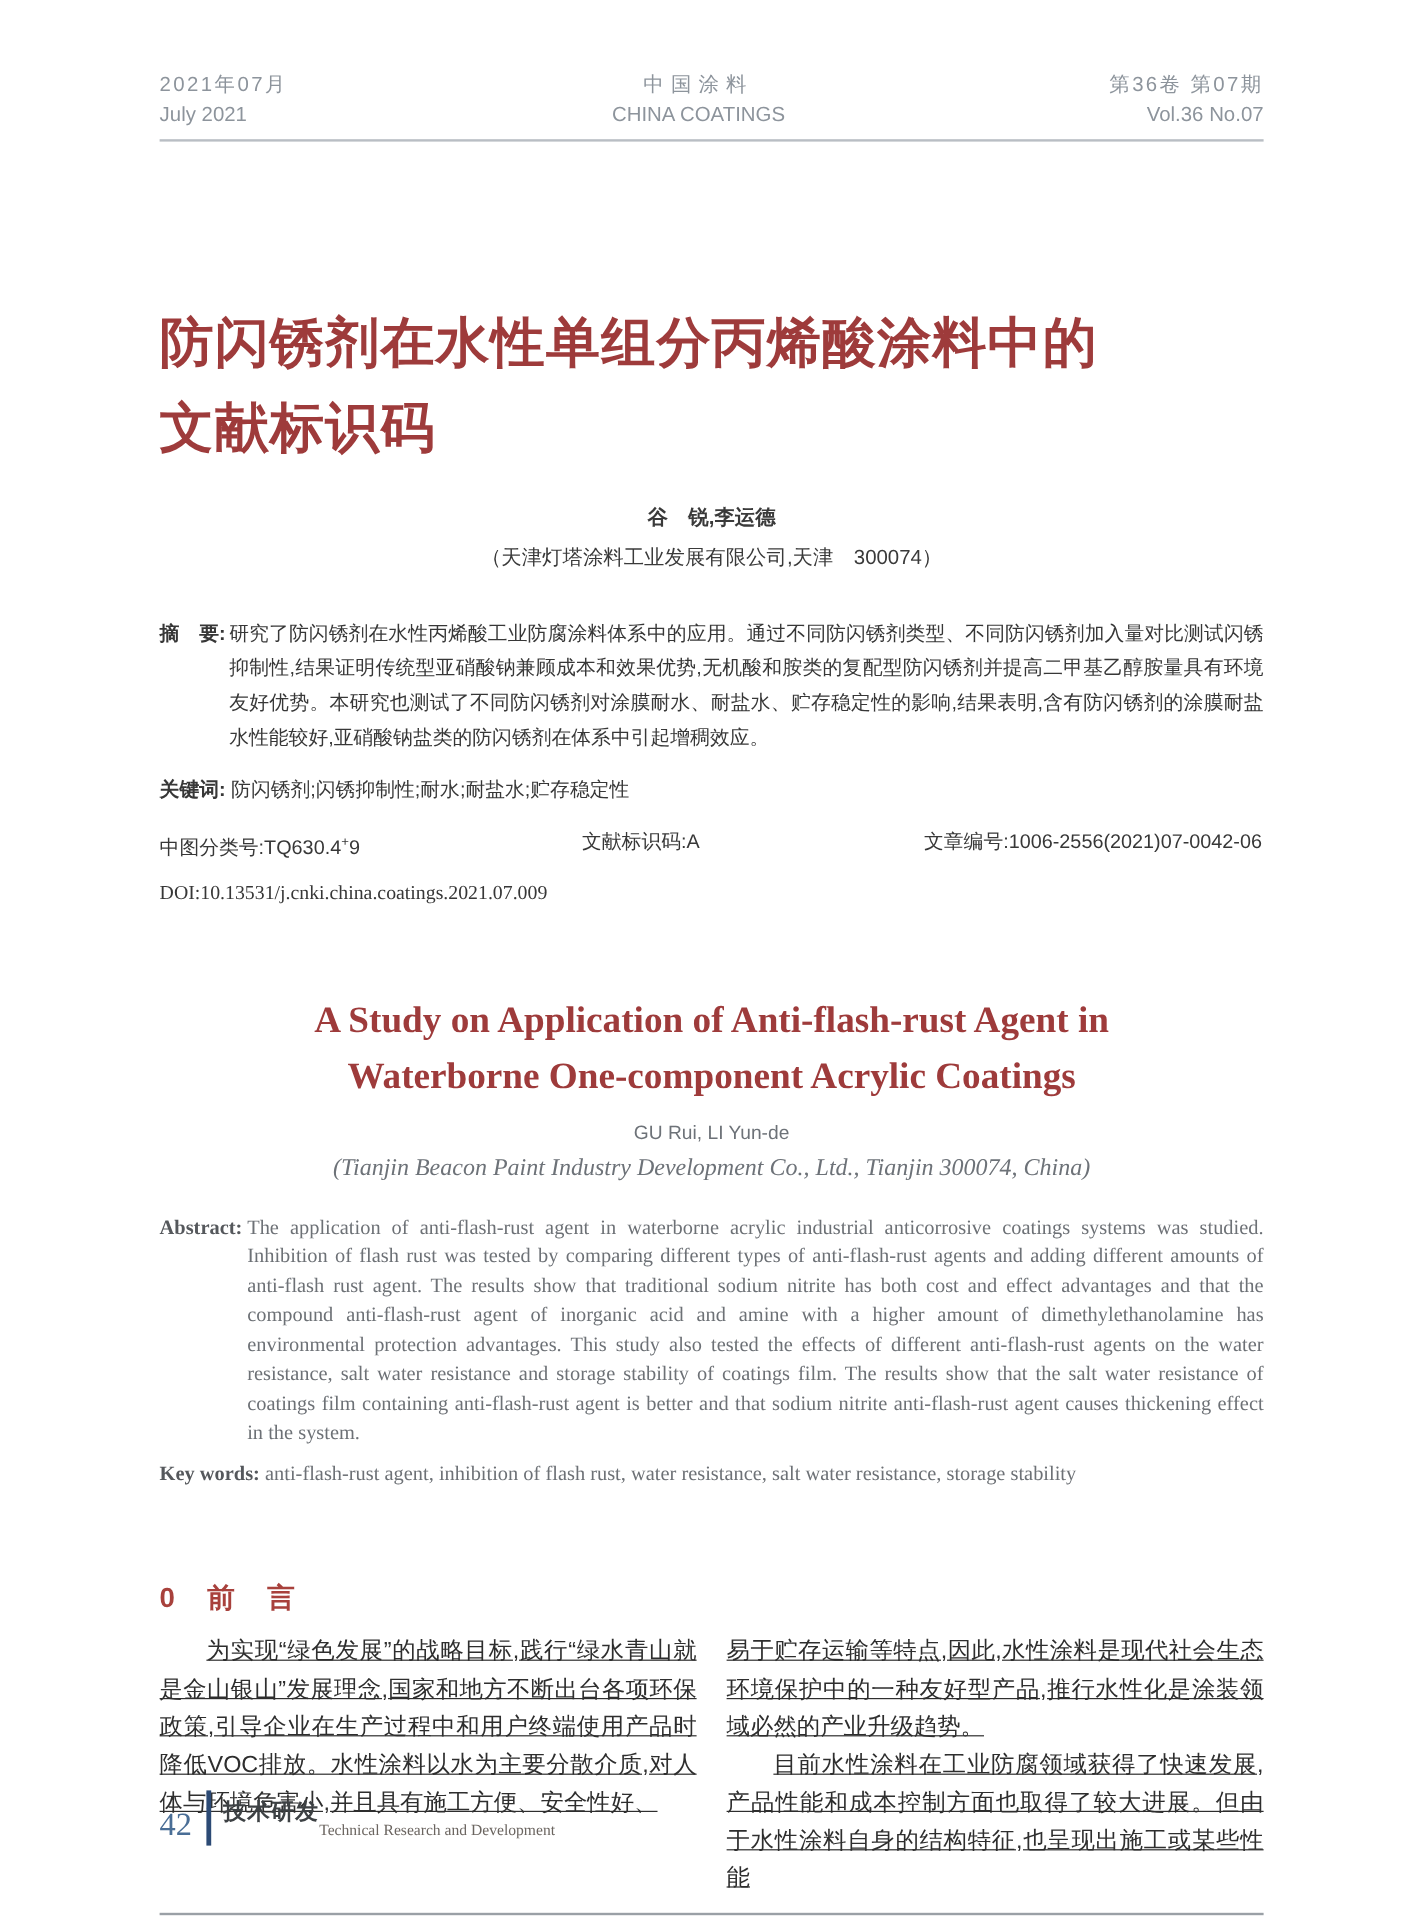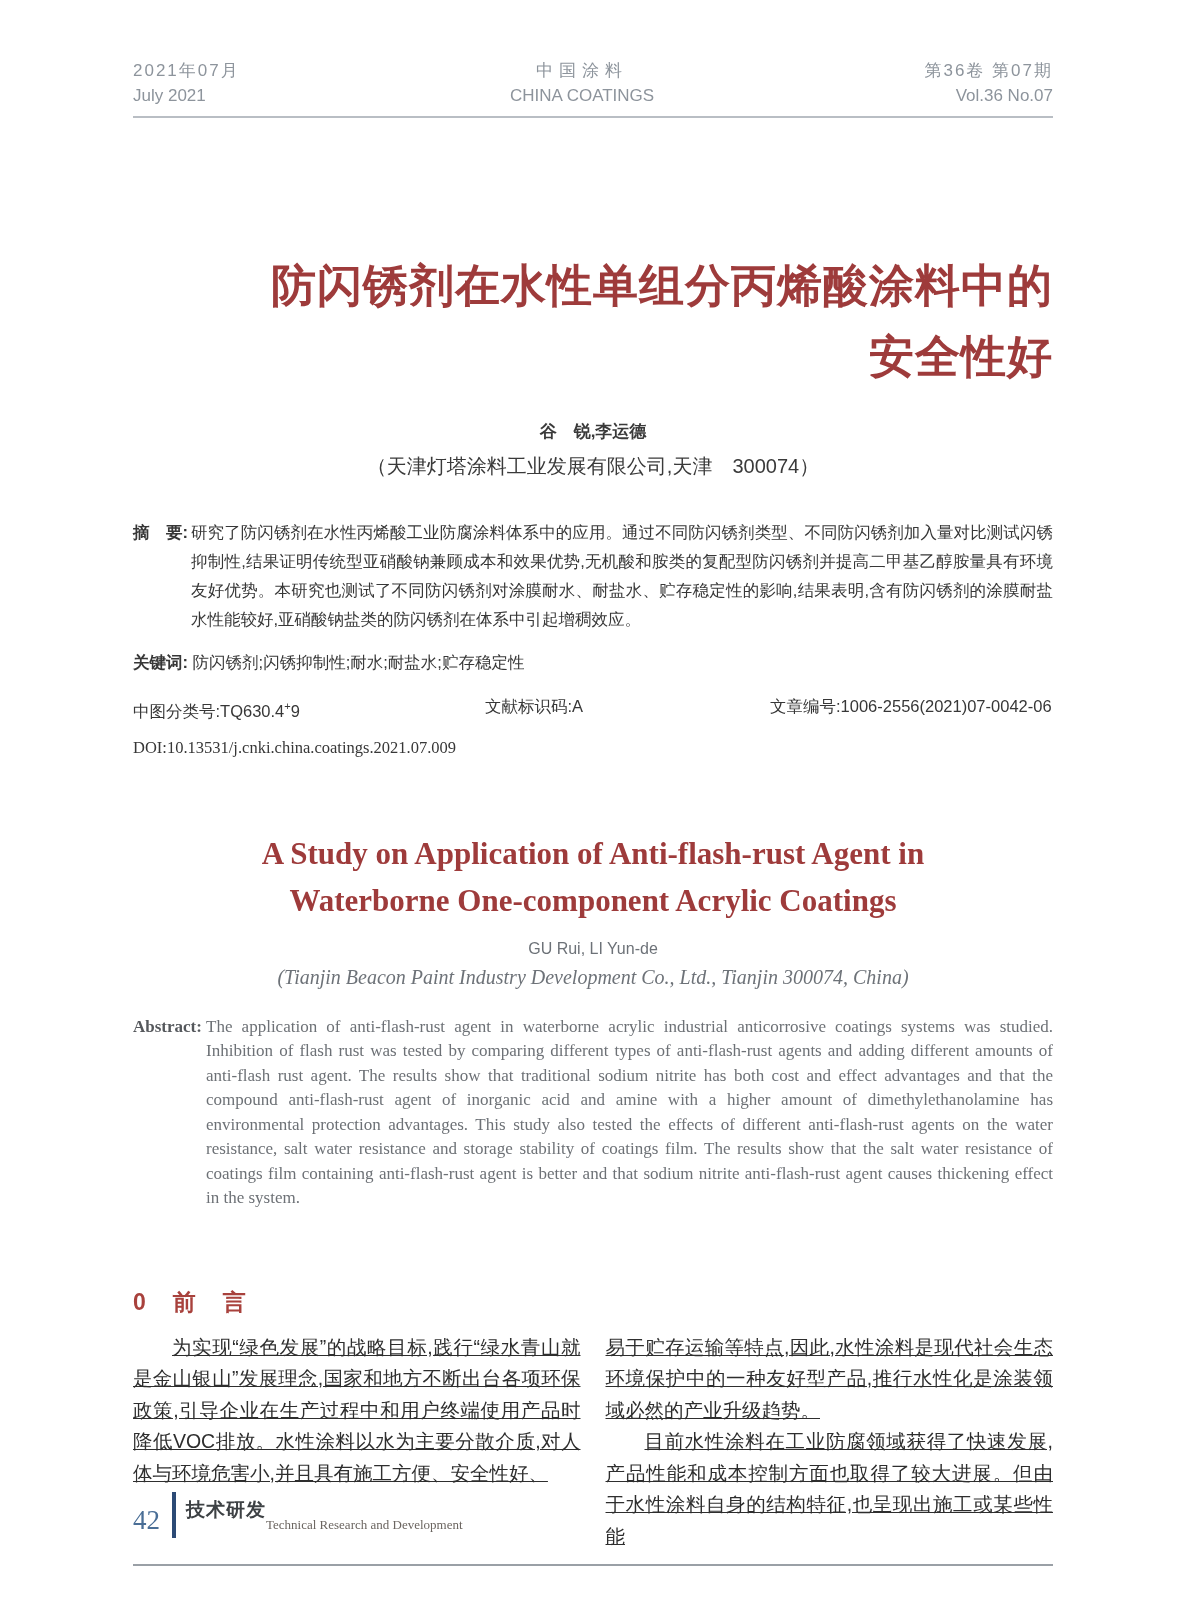--- a/index.html
+++ b/index.html
@@ -30,38 +30,38 @@
   }
   .jheader .col { display: flex; flex-direction: column; }
   .jheader .col.center { text-align: center; }
   .jheader .col.right { text-align: right; }
   .jheader .cn { letter-spacing: 2px; }
   .jheader .center .cn { letter-spacing: 6px; }
 
   
   .title-cn {
     margin-top: 132px;
-    text-align: right;
+    text-align: left;
     color: #9e3b3b;
     font-size: 45px;
     font-weight: bold;
     line-height: 71px;
     letter-spacing: 1px;
   }
   .authors-cn {
     margin-top: 28px;
     text-align: center;
     font-size: 17px;
     font-weight: bold;
     color: #3a3a3a;
   }
   .affil-cn {
     margin-top: 10px;
     text-align: center;
-    font-size: 20px;
+    font-size: 17px;
     color: #3a3a3a;
   }
 
   
   .hang {
     display: flex;
     align-items: flex-start;
   }
   .abstract-cn { margin-top: 38px; font-size: 16.5px; line-height: 29px; color: #373737; }
   .abstract-cn .label { flex: 0 0 58px; font-weight: bold; white-space: nowrap; }
@@ -199,21 +199,21 @@
       <span>CHINA COATINGS</span>
     </div>
     <div class="col right">
       <span class="cn">第36卷 第07期</span>
       <span>Vol.36  No.07</span>
     </div>
   </div>
 
   <h1 class="title-cn">
     <span>防闪锈剂在水性单组分丙烯酸涂料中的</span><br>
-    <span>安全性好</span>
+    <span>文献标识码</span>
   </h1>
 
   <div class="authors-cn">谷　锐,李运德</div>
   <div class="affil-cn">（天津灯塔涂料工业发展有限公司,天津　300074）</div>
 
   <div class="abstract-cn hang">
     <span class="label">摘　要:</span>
     <span class="body">研究了防闪锈剂在水性丙烯酸工业防腐涂料体系中的应用。通过不同防闪锈剂类型、不同防闪锈剂加入量对比测试闪锈抑制性,结果证明传统型亚硝酸钠兼顾成本和效果优势,无机酸和胺类的复配型防闪锈剂并提高二甲基乙醇胺量具有环境友好优势。本研究也测试了不同防闪锈剂对涂膜耐水、耐盐水、贮存稳定性的影响,结果表明,含有防闪锈剂的涂膜耐盐水性能较好,亚硝酸钠盐类的防闪锈剂在体系中引起增稠效应。</span>
   </div>
 
@@ -236,20 +236,24 @@
   </h2>
 
   <div class="authors-en">GU Rui, LI Yun-de</div>
   <div class="affil-en">(Tianjin Beacon Paint Industry Development Co., Ltd., Tianjin 300074, China)</div>
 
   <div class="abstract-en hang">
     <span class="label">Abstract:</span>
     <span class="body">The application of anti-flash-rust agent in waterborne acrylic industrial anticorrosive coatings systems was studied. Inhibition of flash rust was tested by comparing different types of anti-flash-rust agents and adding different amounts of anti-flash rust agent. The results show that traditional sodium nitrite has both cost and effect advantages and that the compound anti-flash-rust agent of inorganic acid and amine with a higher amount of dimethylethanolamine has environmental protection advantages. This study also tested the effects of different anti-flash-rust agents on the water resistance, salt water resistance and storage stability of coatings film. The results show that the salt water resistance of coatings film containing anti-flash-rust agent is better and that sodium nitrite anti-flash-rust agent causes thickening effect in the system.</span>
   </div>
 
+  <div class="keywords-en">
+    <span class="label">Key words:</span>
+    <span>anti-flash-rust agent, inhibition of flash rust, water resistance, salt water resistance, storage stability</span>
+  </div>
 
   <div class="section-heading">0　前　言</div>
 
   <div class="columns">
     <div class="col">
       <p class="indent">为实现“绿色发展”的战略目标,践行“绿水青山就是金山银山”发展理念,国家和地方不断出台各项环保政策,引导企业在生产过程中和用户终端使用产品时降低VOC排放。水性涂料以水为主要分散介质,对人体与环境危害小,并且具有施工方便、安全性好、</p>
     </div>
     <div class="col">
       <p>易于贮存运输等特点,因此,水性涂料是现代社会生态环境保护中的一种友好型产品,推行水性化是涂装领域必然的产业升级趋势。</p>
       <p class="indent">目前水性涂料在工业防腐领域获得了快速发展,产品性能和成本控制方面也取得了较大进展。但由于水性涂料自身的结构特征,也呈现出施工或某些性能</p>

